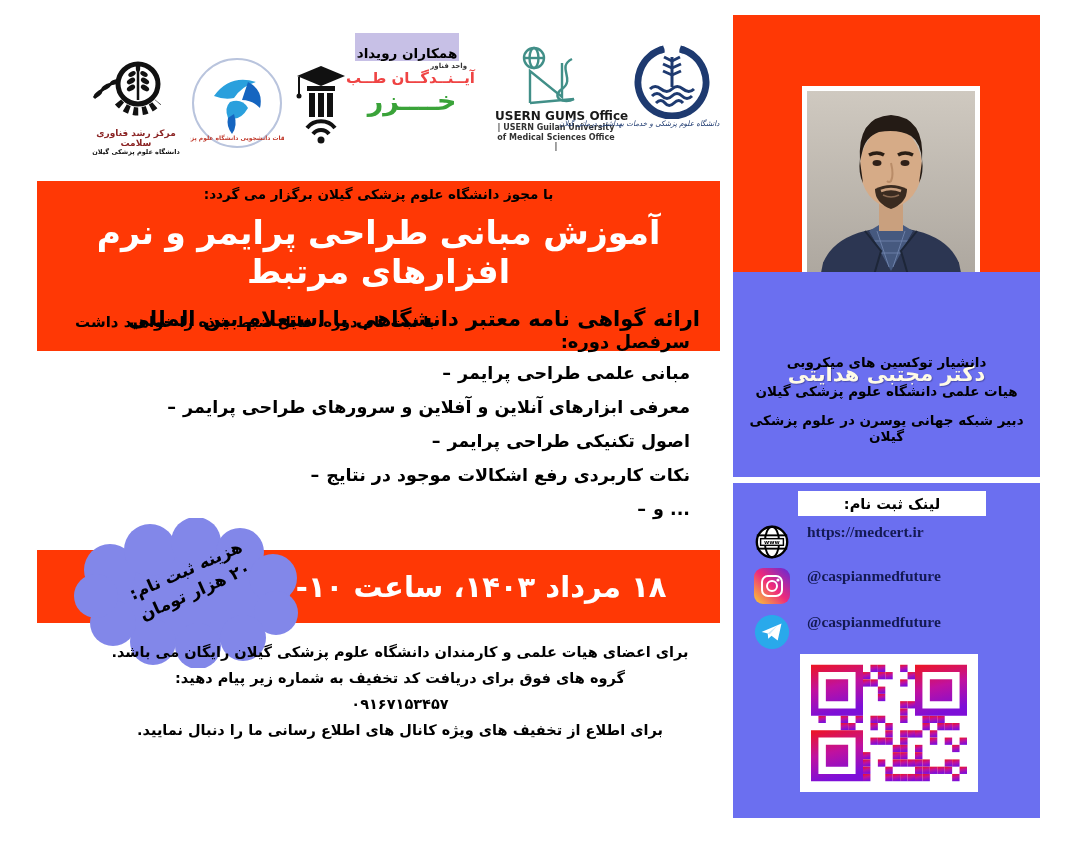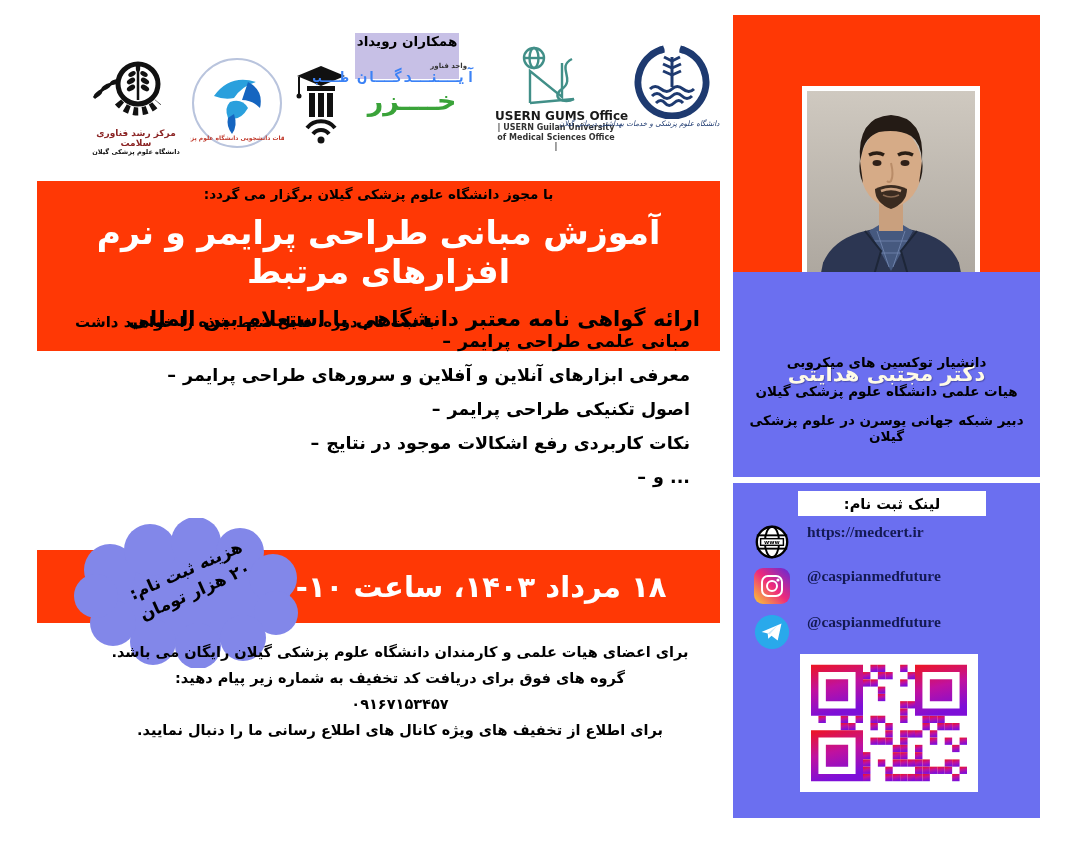--- a/index.html
+++ b/index.html
@@ -48,30 +48,30 @@
   #reg-heading-bar { left:65px; top:8px; width:188px; height:25px; background:#fff; display:flex; align-items:center; justify-content:center; }
   #reg-heading { font-size:14.5px; font-weight:bold; color:#000; }
   .link-row { left:20px; width:270px; height:40px; display:flex; align-items:flex-start; gap:16px; direction:ltr; }
   .link-label { font-family:"Liberation Serif", serif; font-weight:bold; font-size:15.5px; color:#141a54; direction:ltr; }
   .licon { width:38px; height:38px; flex:0 0 38px; }
   .insta-bg { width:36px; height:36px; border-radius:9px; background:linear-gradient(45deg,#f9ce34 0%,#ee2a7b 50%,#6228d7 100%); display:flex; align-items:center; justify-content:center; }
 
   #qr-box { left:67px; top:171px; width:178px; height:138px; background:#fff; display:flex; align-items:center; justify-content:center; }
 
   
-  #partners-badge { left:355px; top:33px; width:104px; height:46px; background:#c7c0e6; display:flex; align-items:flex-start; justify-content:center; font-size:13.5px; font-weight:bold; color:#000; }
+  #partners-badge { left:355px; top:33px; width:104px; height:28px; background:#c7c0e6; display:flex; align-items:flex-end; justify-content:center; font-size:13.5px; font-weight:bold; color:#000; }
   .logo-caption { font-weight:bold; text-align:center; }
   #incubator-block { left:80px; top:58px; width:112px; }
   #incubator-cap1 { font-size:9px; color:#8b2424; }
   #incubator-cap2 { font-size:6.5px; color:#111; }
   #src-block { left:190px; top:56px; width:94px; }
   #khazar-block { left:293px; top:62px; width:182px; }
   #khazar-text { position:absolute; left:56px; top:0; width:126px; text-align:center; }
   #khazar-unit { font-size:7px; color:#333; font-weight:bold; text-align:right; padding-right:8px; }
-  #khazar-line1 { font-size:15px; font-weight:bold; color:#3b82f6; line-height:1.15; white-space:nowrap;font-family:Liberation Mono, monospace; }
+  #khazar-line1 { font-size:15px; font-weight:bold; color:#ef4444; line-height:1.15; white-space:nowrap; }
   #khazar-line2 { font-size:27px; font-weight:bold; color:#3aa339; line-height:1.05; white-space:nowrap; }
   #usern-block { left:495px; top:45px; width:122px; text-align:center; }
   #usern-title { font-size:12px; font-weight:bold; color:#1a1a1a; margin-top:2px; white-space:nowrap; }
   #usern-sub { font-size:8px; font-weight:bold; color:#333; line-height:1.2; }
   #gums-block { left:622px; top:45px; width:100px; text-align:center; }
   #gums-caption { font-size:7.5px; color:#1e3a70; font-style:italic; white-space:nowrap; transform:scaleX(.95); }
 </style>
 </head>
 <body>
 
@@ -169,20 +169,21 @@
   </div>
 
   <div class="abs banner" id="main-banner">
     <div class="abs center rtl b" id="permit-line">با مجوز دانشگاه علوم پزشکی گیلان برگزار می گردد:</div>
     <div class="abs center rtl b" id="main-title">آموزش مبانی طراحی پرایمر و نرم افزارهای مرتبط</div>
     <div class="abs rtl b" id="note-right">ارائه گواهی نامه معتبر دانشگاهی با استعلام بین المللی</div>
     <div class="abs rtl b" id="note-left">با ثبت نام دوره، فایل ضبط شده را خواهید داشت</div>
   </div>
 
   <div class="abs" id="outline" style="left:80px; top:331px; width:610px;">
+    <div id="outline-heading">سرفصل دوره:</div>
     <div class="bullet-row">
         <span class="dash">–</span>
         <span class="btxt" dir="ltr">مبانی علمی طراحی پرایمر</span>
       </div>
     <div class="bullet-row">
         <span class="dash">–</span>
         <span class="btxt" dir="ltr">معرفی ابزارهای آنلاین و آفلاین و سرورهای طراحی پرایمر</span>
       </div>
     <div class="bullet-row">
         <span class="dash">–</span>

